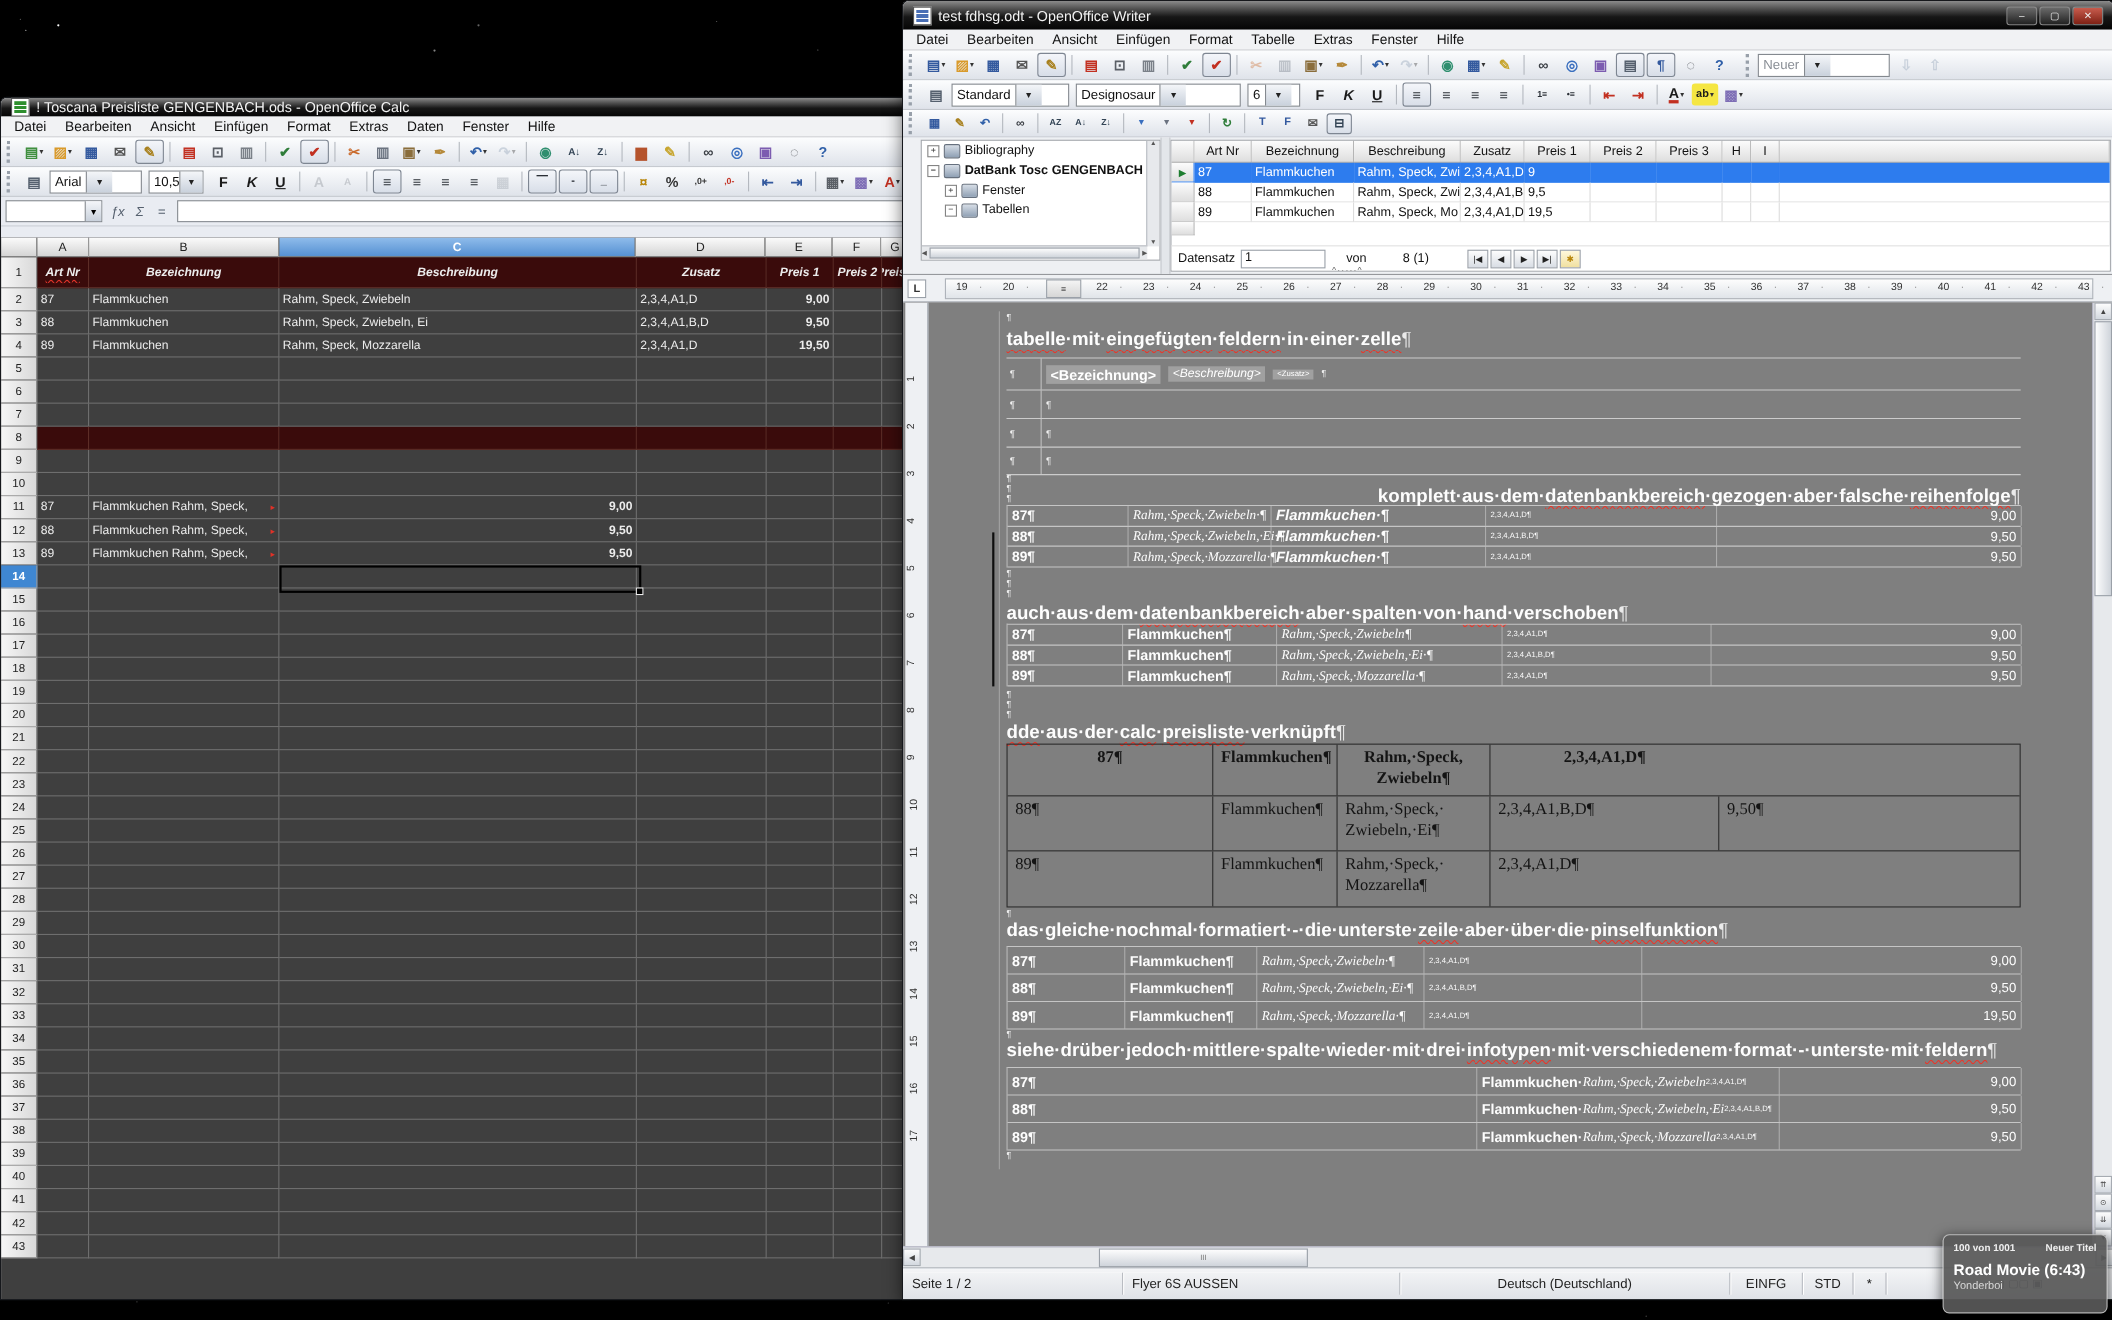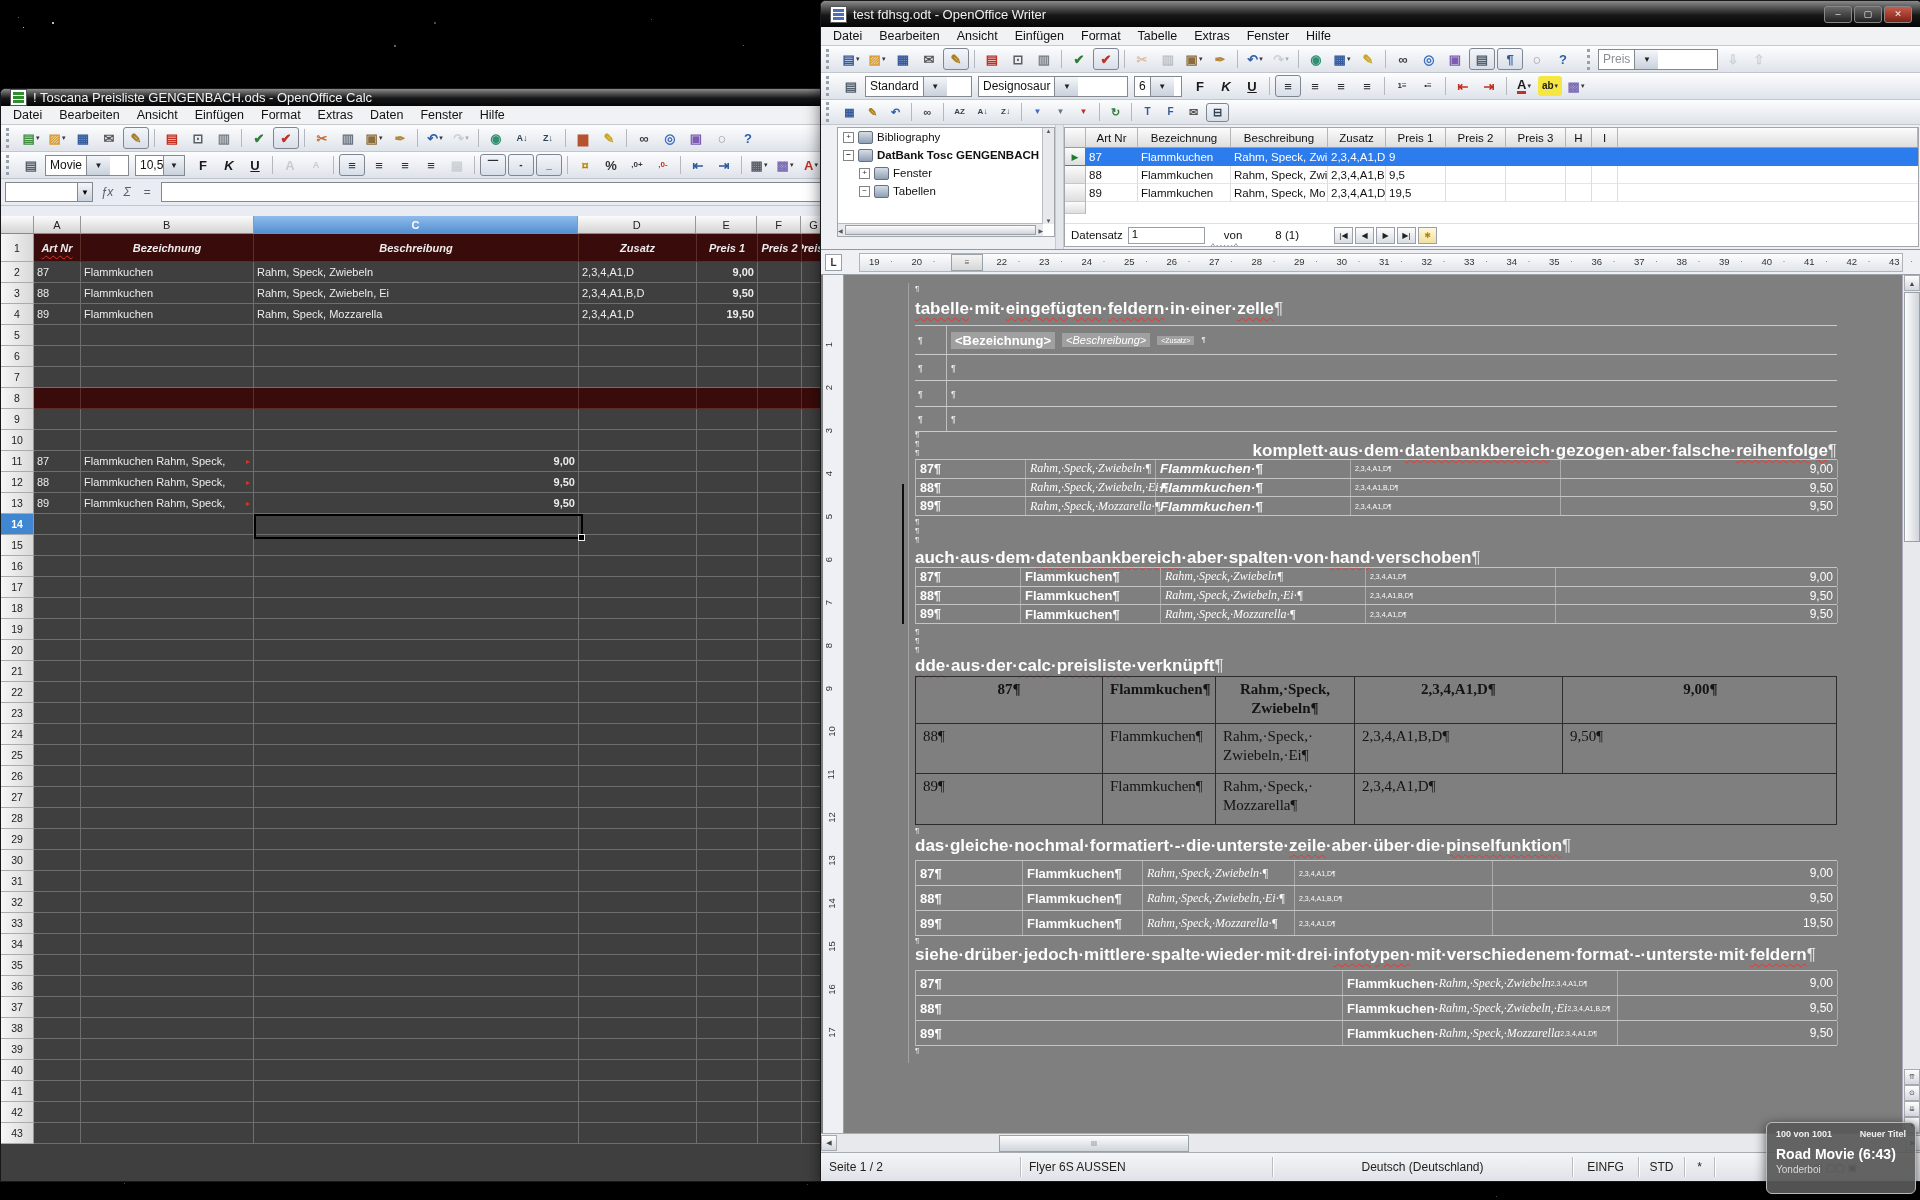--- a/index.html
+++ b/index.html
@@ -439,21 +439,21 @@
           <b style="color: rgb(47, 95, 168);">?</b>
         </span>
       </span>
     </div>
   <div class="toolbar">
     <span class="grip"></span>
     <span class="chip">
         <b style="color:#55606e">▤</b>
       </span>
     <span class="combo" style="width:128px">
-        <span>Movie</span>
+        <span>Arial</span>
         <span class="arrow">▼</span>
       </span>
     <span class="combo" style="width:48px;margin-left:4px">
         <span>10,5</span>
         <span class="arrow">▼</span>
       </span>
     <span id="calc-tb2" style="display:flex;align-items:center;gap:2px;margin-left:4px">
         <span class="chip">
           <b style="color: rgb(26, 26, 26);">F</b>
         </span>
@@ -1105,21 +1105,21 @@
         </span>
         <span class="chip">
           <b style="color: rgb(59, 63, 69);">◌</b>
         </span>
         <span class="chip">
           <b style="color: rgb(47, 95, 168);">?</b>
         </span>
       </span>
     <span class="findwrap">
       <span class="combo" style="width:118px">
-          <span style="color:#8a8f96">Preis</span>
+          <span style="color:#8a8f96">Neuer</span>
           <span class="arrow">▼</span>
         </span>
       <span id="writer-findbtns" style="display:flex;gap:2px">
           <span class="chip gray">
             <b style="color: rgb(143, 160, 181);">⇩</b>
           </span>
           <span class="chip gray">
             <b style="color: rgb(143, 160, 181);">⇧</b>
           </span>
         </span>
@@ -1536,21 +1536,20 @@
           <div class="dsec" style="top: 381px;">
             <div class="dh"><span class="sq">dde</span><span>·aus·der·</span><span class="sq">calc</span><span>·</span><span class="sq">preisliste</span><span>·verknüpft</span><span class="pi">¶</span></div>
           </div>
           <div class="dsec" style="top: 401px;">
             <div class="dde">
               <div class="tr hd" style="height: 46px;">
                 <span class="td" style="width: 187px;">87¶</span>
                 <span class="td" style="width: 113px;">Flammkuchen¶</span>
                 <span class="td" style="width: 139px;">Rahm,·Speck, Zwiebeln¶</span>
                 <span class="td" style="width: 208px;">2,3,4,A1,D¶</span>
-                <span class="td" style="width: 275px;">9,00¶</span>
               </div>
               <div class="tr" style="height: 49px;">
                 <span class="td" style="width: 187px;">88¶</span>
                 <span class="td" style="width: 113px;">Flammkuchen¶</span>
                 <span class="td" style="width: 139px;">Rahm,·Speck,· Zwiebeln,·Ei¶</span>
                 <span class="td" style="width: 208px;">2,3,4,A1,B,D¶</span>
                 <span class="td" style="width: 275px;">9,50¶</span>
               </div>
               <div class="tr" style="height: 50px;">
                 <span class="td" style="width: 187px;">89¶</span>

